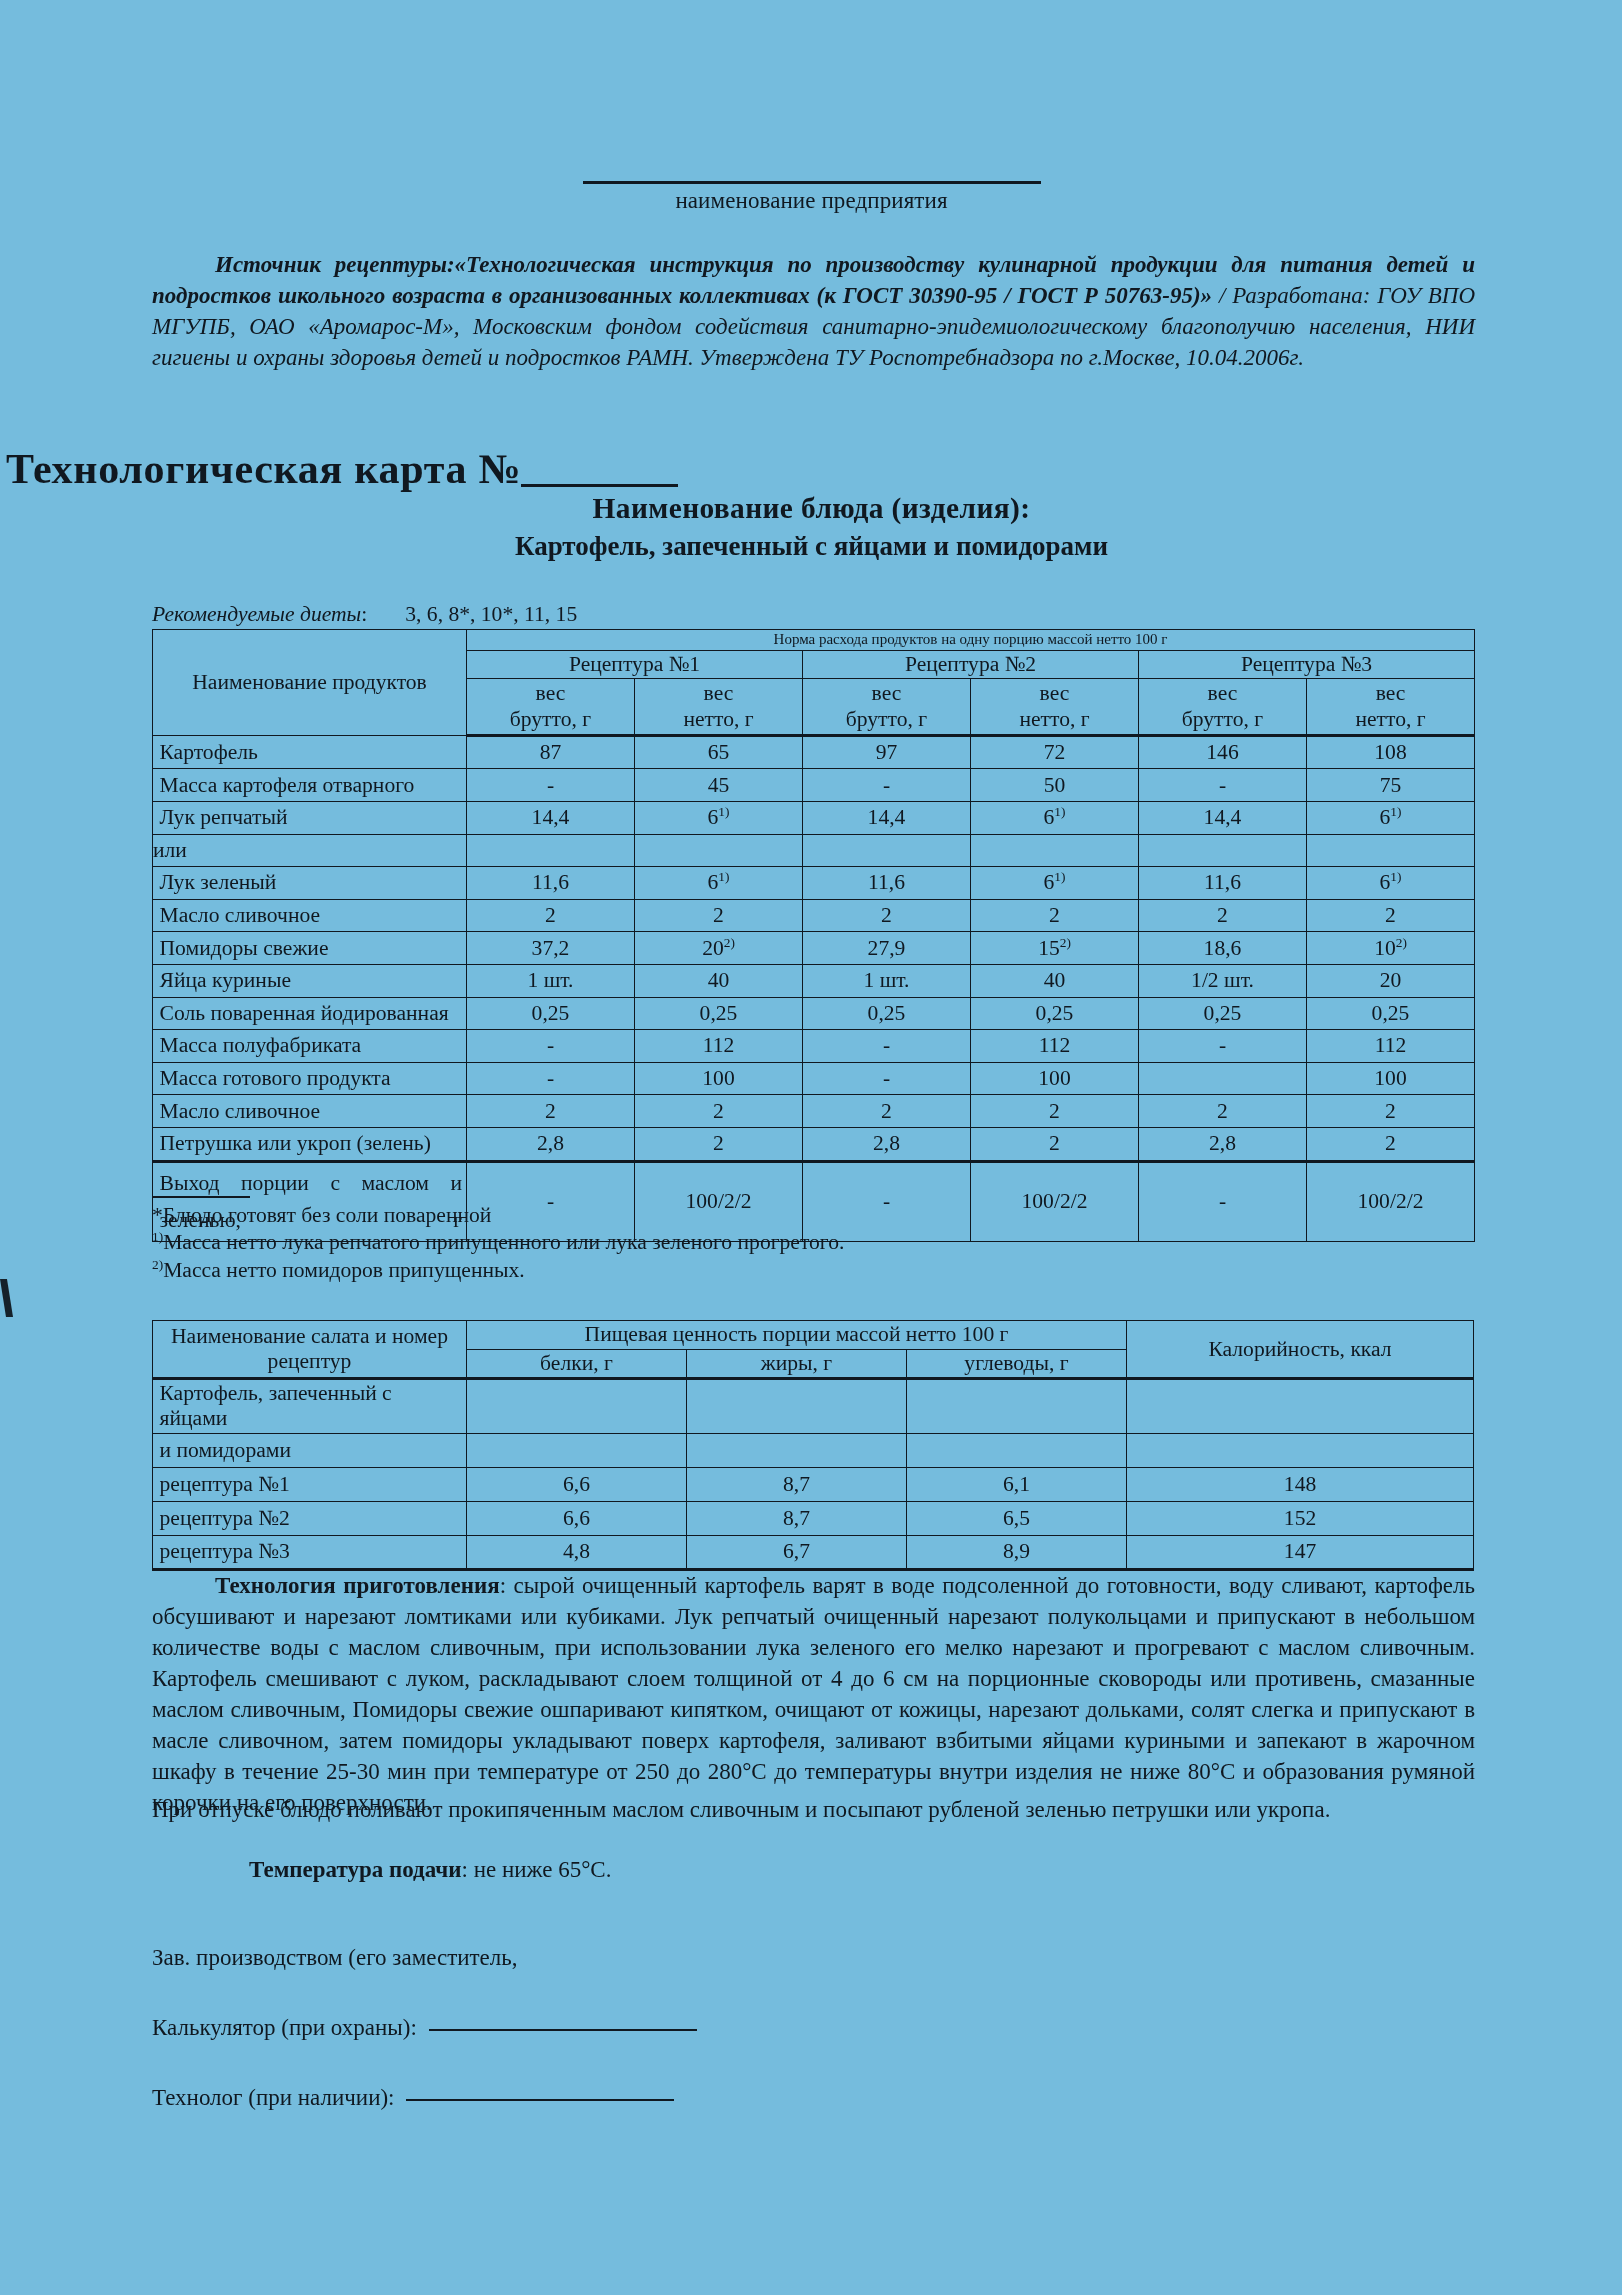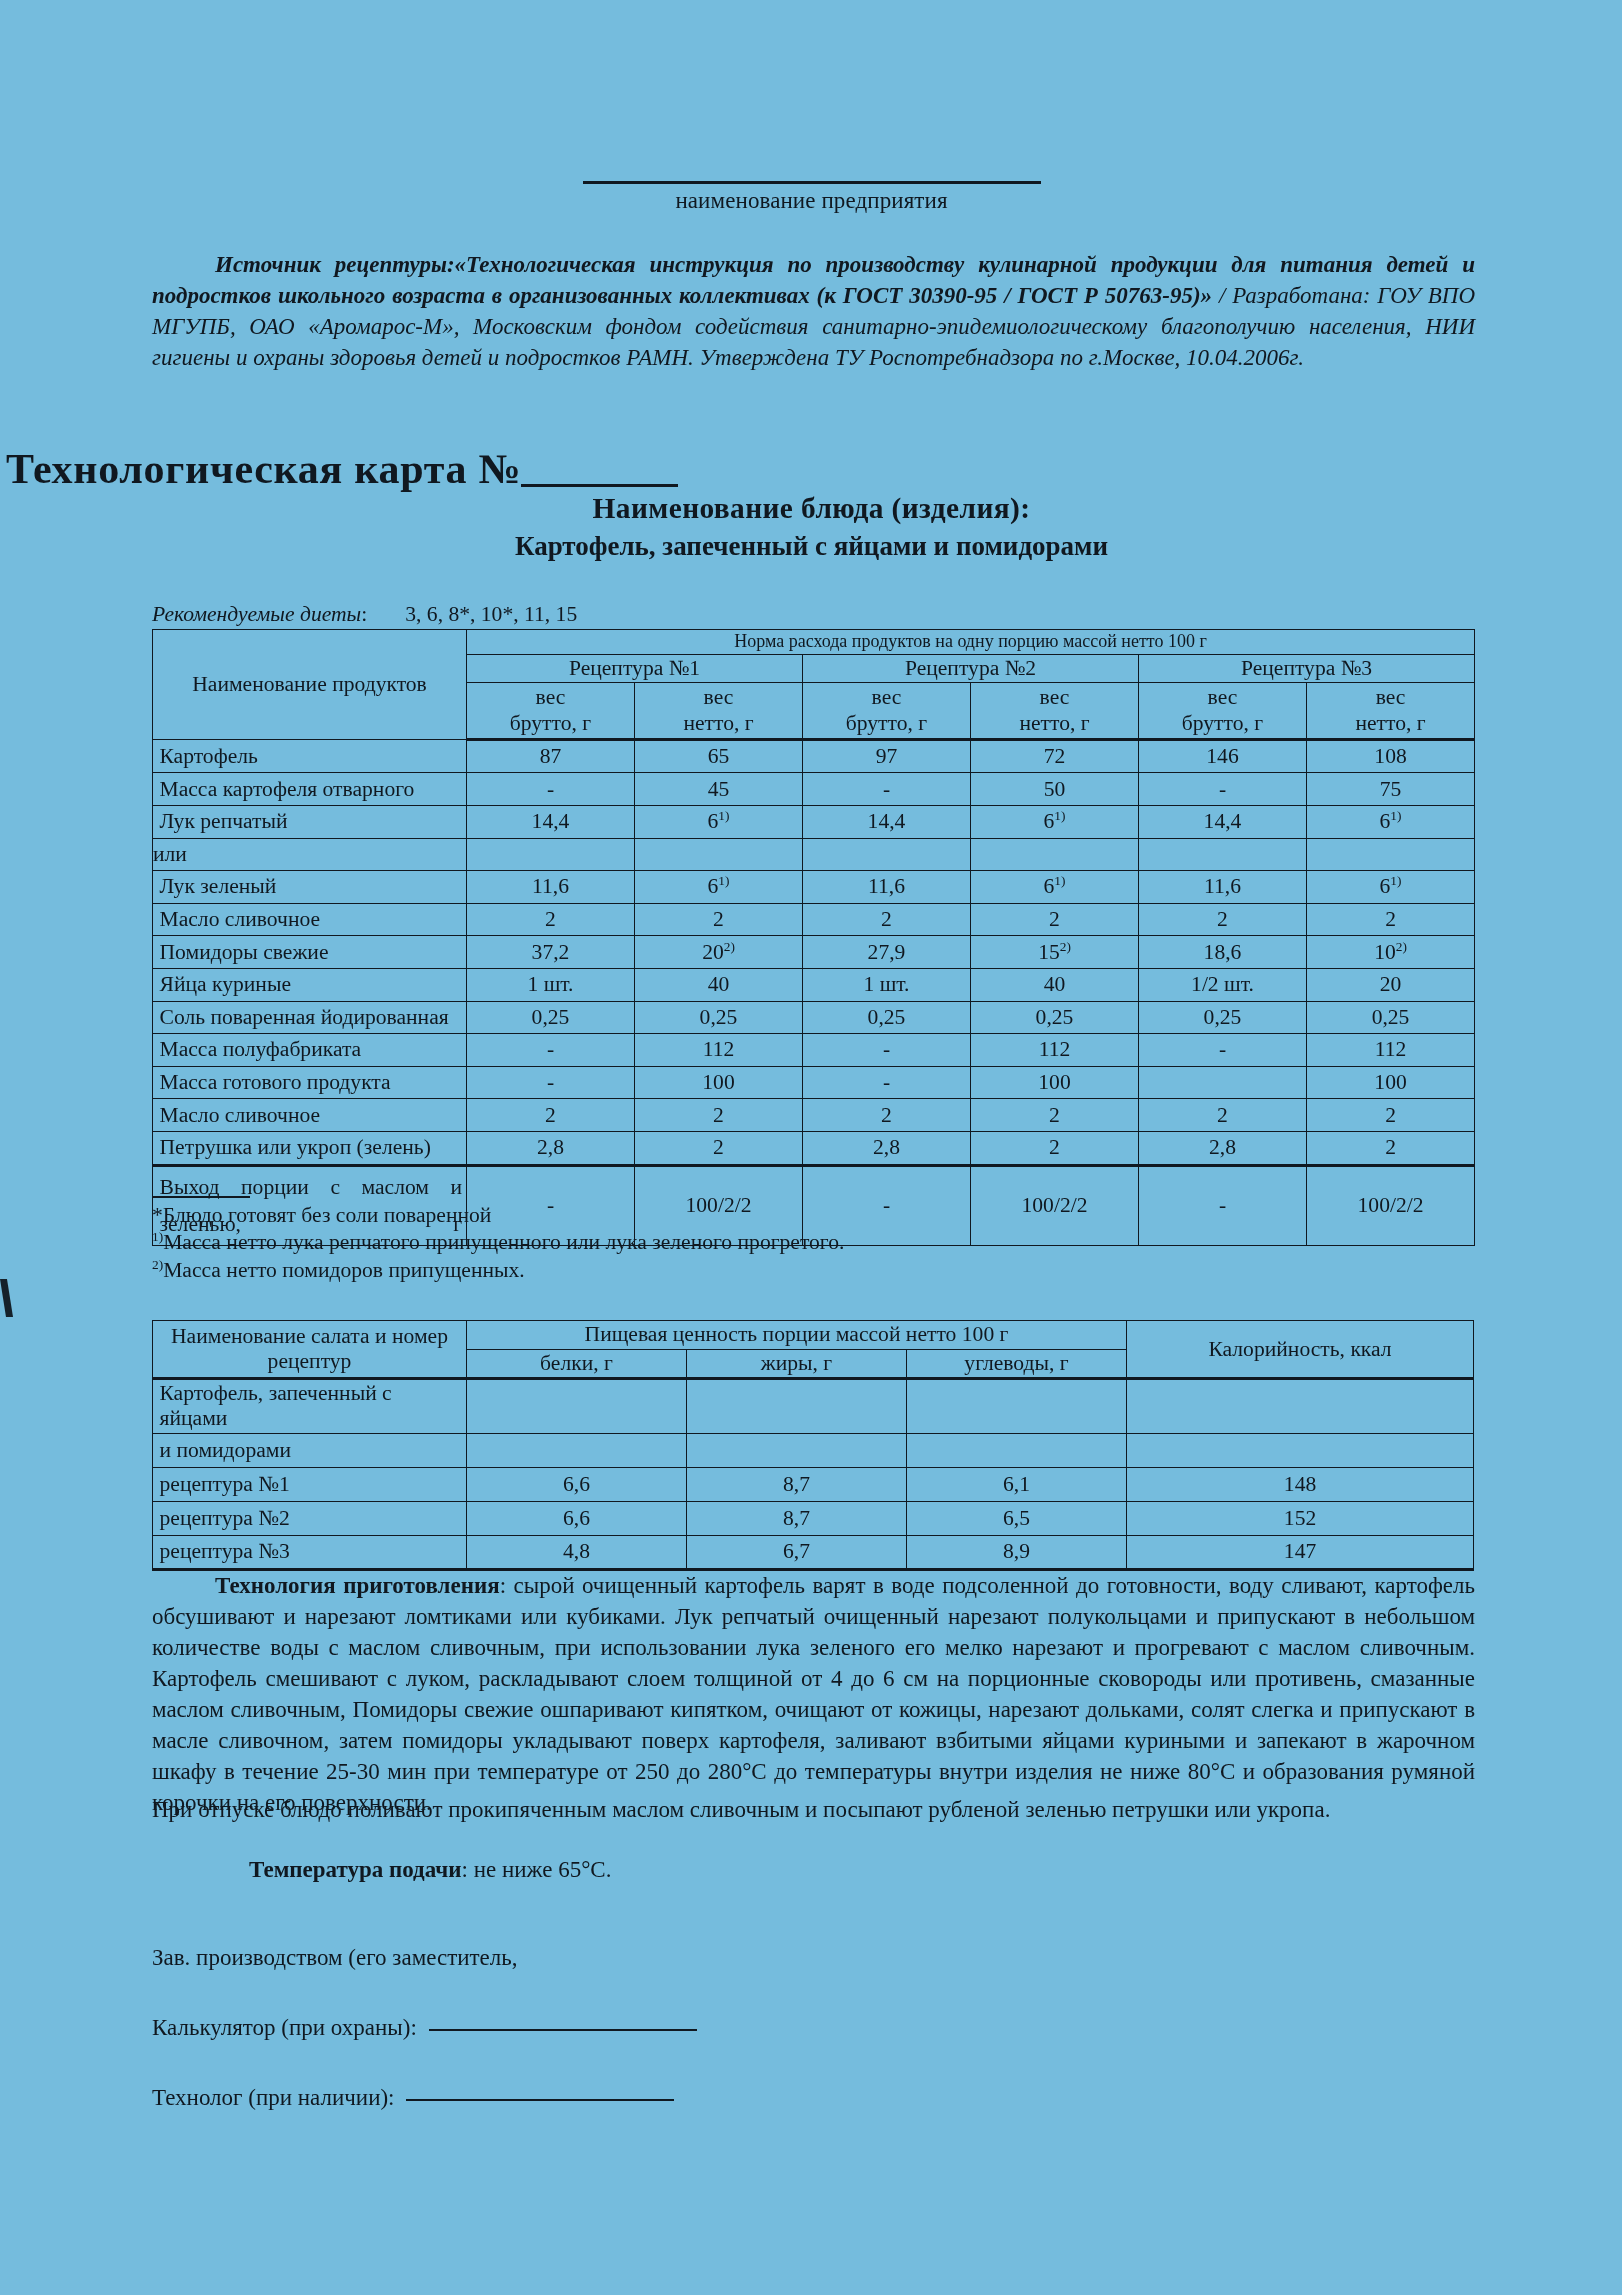--- a/index.html
+++ b/index.html
@@ -133,21 +133,21 @@
   .thick-bottom { border-bottom-width: 3.3px !important; margin-top: 8px; }
   .thick-top { border-top-width: 3.3px !important; }
   sup { font-size: 0.62em; vertical-align: super; line-height: 0; }
 
   
   #product-table {
     left: 152px;
     top: 629px;
     width: 1320px;
   }
-  #product-table .hdr-span { font-size: 18px; }
+  #product-table .hdr-span { font-size: 15px; }
   #product-table td.name { text-align: left; }
   #product-table tr.body-row td { height: 29px; }
   #product-table .two-line { line-height: 26px; }
   .or-cell { text-align: center; padding-left: 0 !important; }
 
   
   .footnotes {
     position: absolute;
     left: 152px; top: 1196px;
     font-size: 21.6px;

